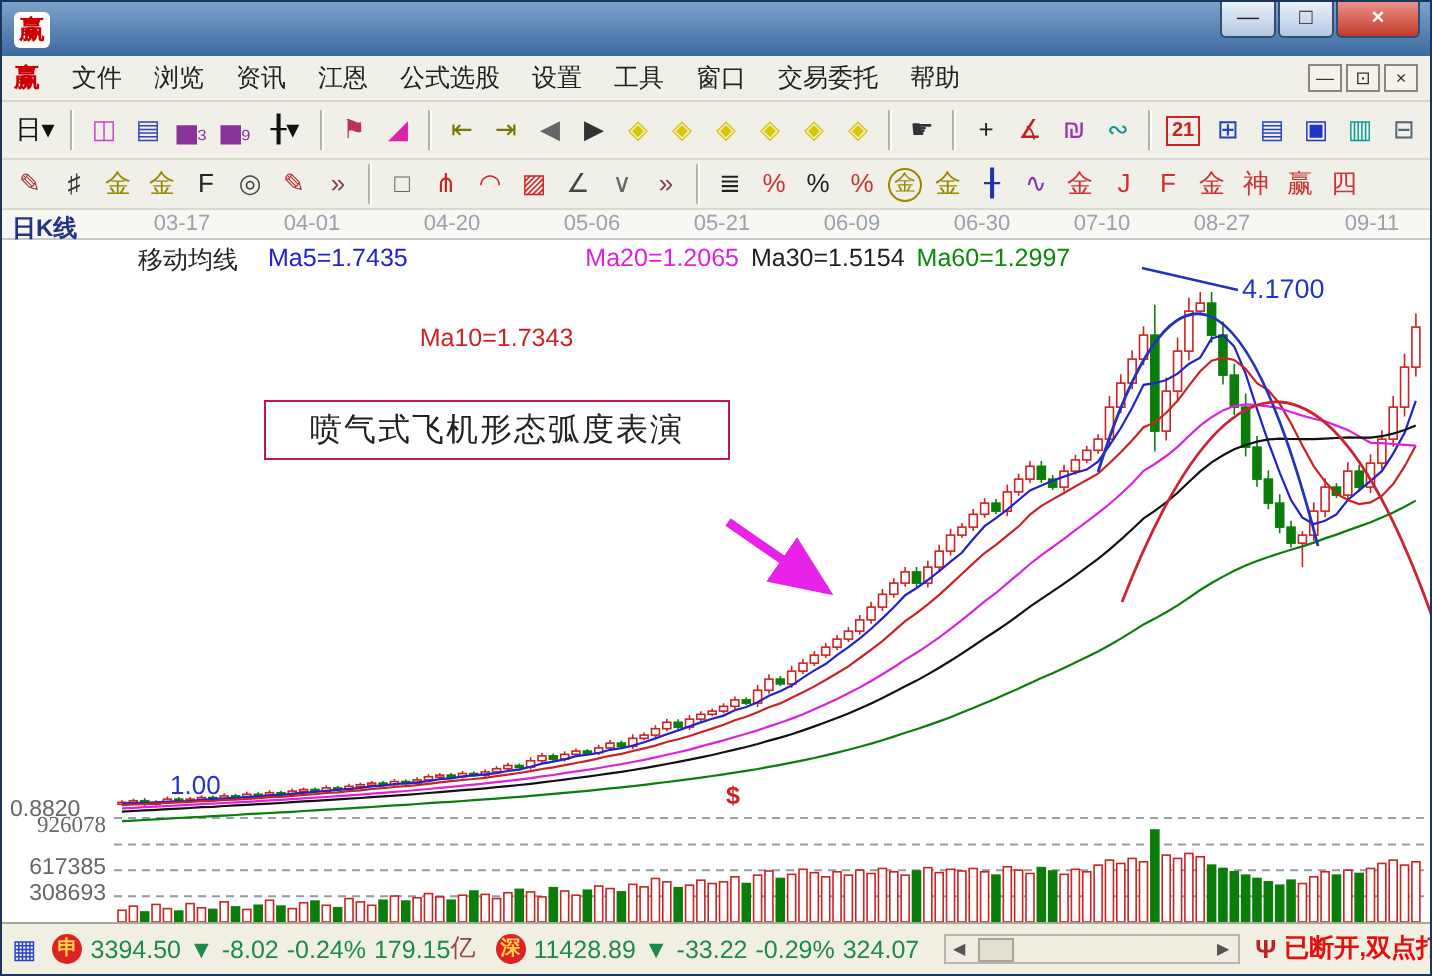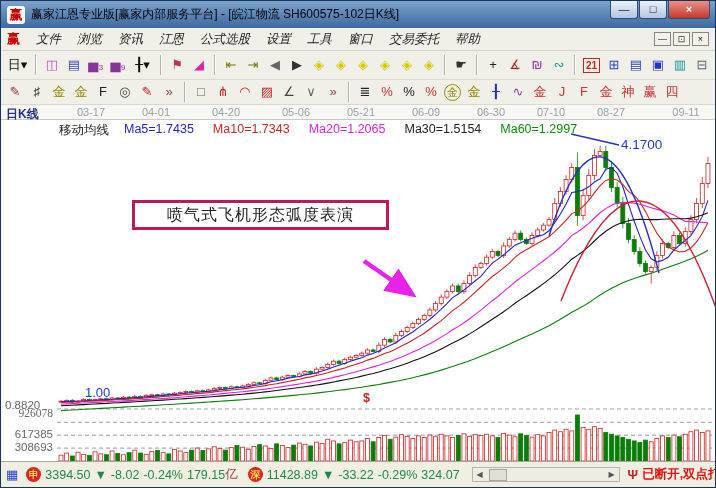--- a/index.html
+++ b/index.html
@@ -15,21 +15,21 @@
   .winbtns{position:absolute;right:5px;top:0;display:flex;}
   .wbtn{width:28px;height:18px;border:1px solid #2f4f76;border-top:none;
         background:linear-gradient(#eaf1fa,#b2c7e0);font-size:11px;line-height:16px;text-align:center;
         border-radius:0 0 3px 3px;margin-left:1px;color:#223;}
   .wbtn.close{width:42px;background:linear-gradient(#ec9188,#c23a2c);color:#fff;font-weight:bold;}
   
   .menubar{position:absolute;top:27px;left:0;right:0;height:23px;background:#f0efe8;
            border-bottom:1px solid #d6d4c8;display:flex;align-items:center;font-size:12.5px;
            color:#222;padding:0 4px;}
   .mlogo{color:#cc0000;font-weight:bold;margin:0 8px 0 2px;font-size:13px;}
-  .menu-item{padding:2px 8px;font-style:italic;}
+  .menu-item{padding:2px 8px;}
   .mdibtns{margin-left:auto;display:flex;gap:2px;margin-right:2px;}
   .mdib{width:17px;height:14px;border:1px solid #8a887c;background:#f4f2ea;font-size:9px;
         line-height:12px;text-align:center;color:#333;}
   
   .toolbar{position:absolute;left:0;right:0;background:#f0efe8;display:flex;align-items:center;
            padding:0 3px;border-bottom:1px solid #dbd9cd;overflow:hidden;}
   #toolbar1{top:50px;height:29px;}
   #toolbar2{top:79px;height:25px;}
   .tool{flex:0 0 auto;width:22px;height:20px;line-height:20px;text-align:center;font-size:13px;}
   .tool.wide{width:27px;}
@@ -38,25 +38,25 @@
   .tool.round{border:1.5px solid currentColor;border-radius:50%;width:17px;height:17px;
               line-height:14px;font-size:11px;margin:0 2px;}
   .tsep{flex:0 0 auto;width:2px;height:20px;border-left:1px solid #b5b3a7;border-right:1px solid #fff;
         margin:0 4px;}
   
   .datestrip{position:absolute;top:104px;left:0;right:0;height:15px;background:#f7f7f3;
              border-bottom:1px solid #c9c9c9;}
   .panel-label{position:absolute;left:5px;top:105px;color:#223388;font-size:12px;font-weight:bold;}
   .date-tick{position:absolute;top:105px;width:40px;text-align:center;font-size:11px;color:#9aa2aa;}
   #chart-svg{position:absolute;top:103px;left:0;}
-  .ma-legend{position:absolute;top:121px;left:58px;font-size:12.5px;display:flex;gap:15px;color:#222;}
+  .ma-legend{position:absolute;top:121px;left:68px;font-size:12.5px;display:flex;gap:15px;color:#222;}
   .stockid{position:absolute;top:119px;right:6px;font-size:14px;font-weight:bold;}
   .stock-code{color:#2233cc;margin-right:6px;}
   .stock-name{color:#cc33cc;}
-  .note-box{position:absolute;left:131px;top:199px;width:257px;height:30px;border:3px solid #be185d;
+  .note-box{position:absolute;left:131px;top:199px;width:233px;height:30px;border:1px solid #be185d;
             background:#fff;display:flex;align-items:center;justify-content:center;font-size:16px;
             color:#222;letter-spacing:1px;}
   .peak-label{position:absolute;left:620px;top:136px;color:#2233cc;font-size:13.5px;}
   .start-label{position:absolute;left:84px;top:384px;color:#2233cc;font-size:13px;}
   .dollar{position:absolute;left:362px;top:390px;color:#cc2222;font-size:12.5px;font-weight:bold;}
   .pmin-label{position:absolute;left:4px;top:398px;width:48px;text-align:left;font-size:11.5px;color:#666;}
   .vol-label{position:absolute;left:4px;width:48px;text-align:right;font-size:11.5px;color:#666;}
   
   .statusbar{position:absolute;bottom:0;left:0;right:0;height:26px;background:#f1efe2;
              border-top:1px solid #a8a69a;display:flex;align-items:center;padding:0 5px;
@@ -74,21 +74,20 @@
   .antenna{color:#bb2222;font-size:13px;font-weight:bold;margin-right:4px;}
   .disconnect{color:#e01111;font-weight:bold;}
 </style>
 </head>
 <body>
 
 <div id="root">
 
   <div class="titlebar">
     <span class="logo">赢</span>
-    <span>赢家江恩专业版[赢家内部服务平台] - [皖江物流  SH600575-102日K线]</span>
     <span class="winbtns">
       <span class="wbtn">—</span>
       <span class="wbtn">□</span>
       <span class="wbtn close">×</span>
     </span>
   </div>
 
   <div class="menubar">
     <span class="mlogo">赢</span>
     <span id="menu-items" style="display:flex">
@@ -547,23 +546,23 @@
       <defs>
         <marker id="ah" markerWidth="8" markerHeight="8" refX="6" refY="3" orient="auto">
           <path d="M0,0 L7,3 L0,6 Z" fill="#e822e8"></path>
         </marker>
       </defs>
       <line x1="363" y1="157" x2="412" y2="191" stroke="#e822e8" stroke-width="4.5" marker-end="url(#ah)"></line>
     </svg>
 
   <div class="ma-legend">
     <span>移动均线</span>
-    <span id="ma-items" style="display:flex;gap:19px">
+    <span id="ma-items" style="display:flex;gap:6px">
         <span style="color: rgb(34, 34, 204);">Ma5=1.7435</span>
-        <span style="color: rgb(204, 34, 34);">Ma10=1.7343</span>
+        <span style="color: rgb(204, 34, 34); margin-top: 40px;">Ma10=1.7343</span>
         <span style="color: rgb(221, 34, 221);">Ma20=1.2065</span>
         <span style="color: rgb(34, 34, 34);">Ma30=1.5154</span>
         <span style="color: rgb(10, 138, 10);">Ma60=1.2997</span>
       </span>
   </div>
 
 
   <div class="note-box">喷气式飞机形态弧度表演</div>
   <span class="peak-label">4.1700</span>
   <span class="start-label">1.00</span>

